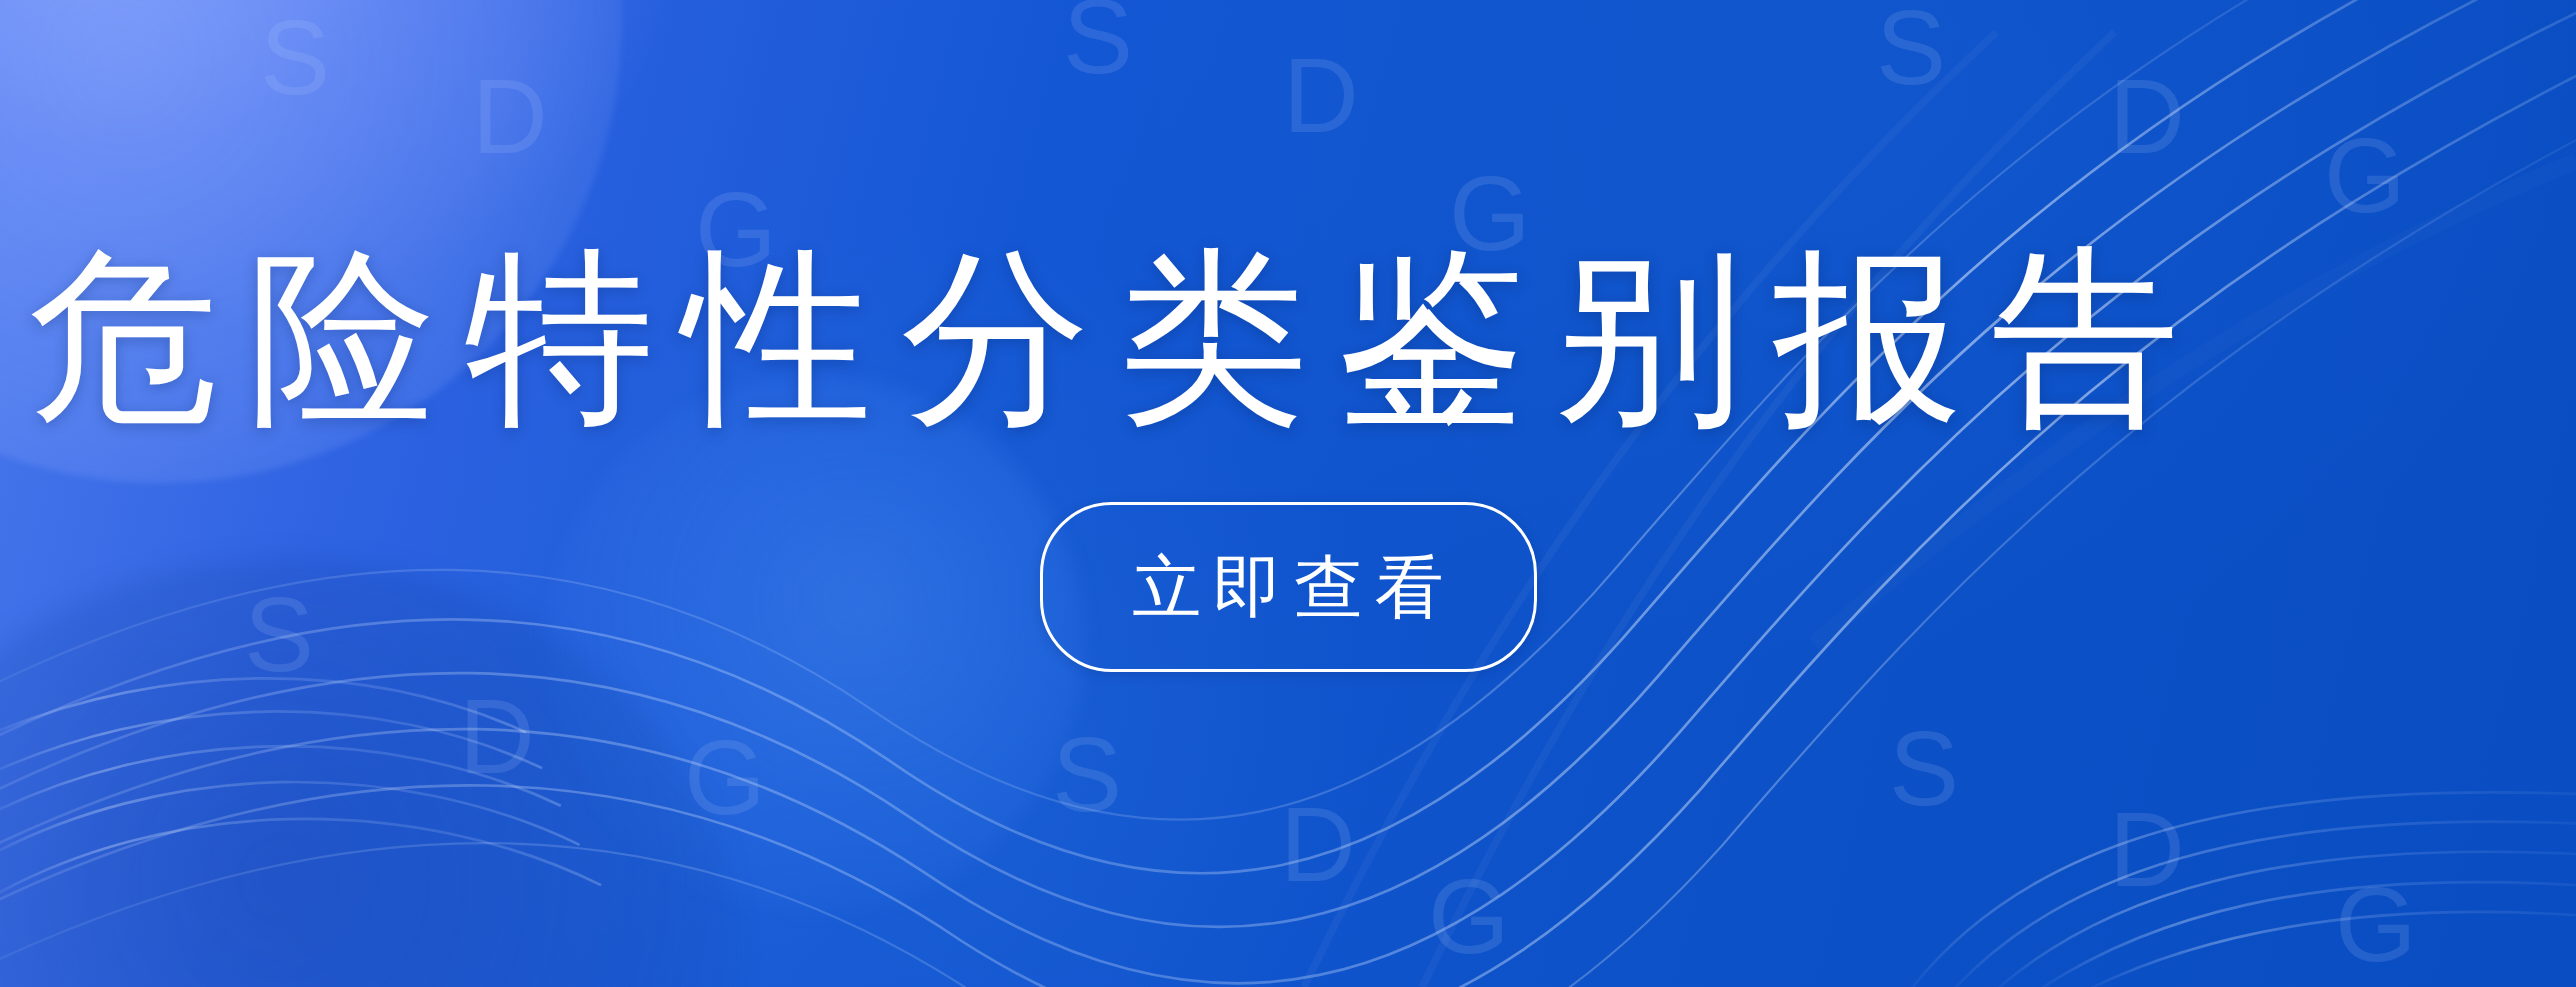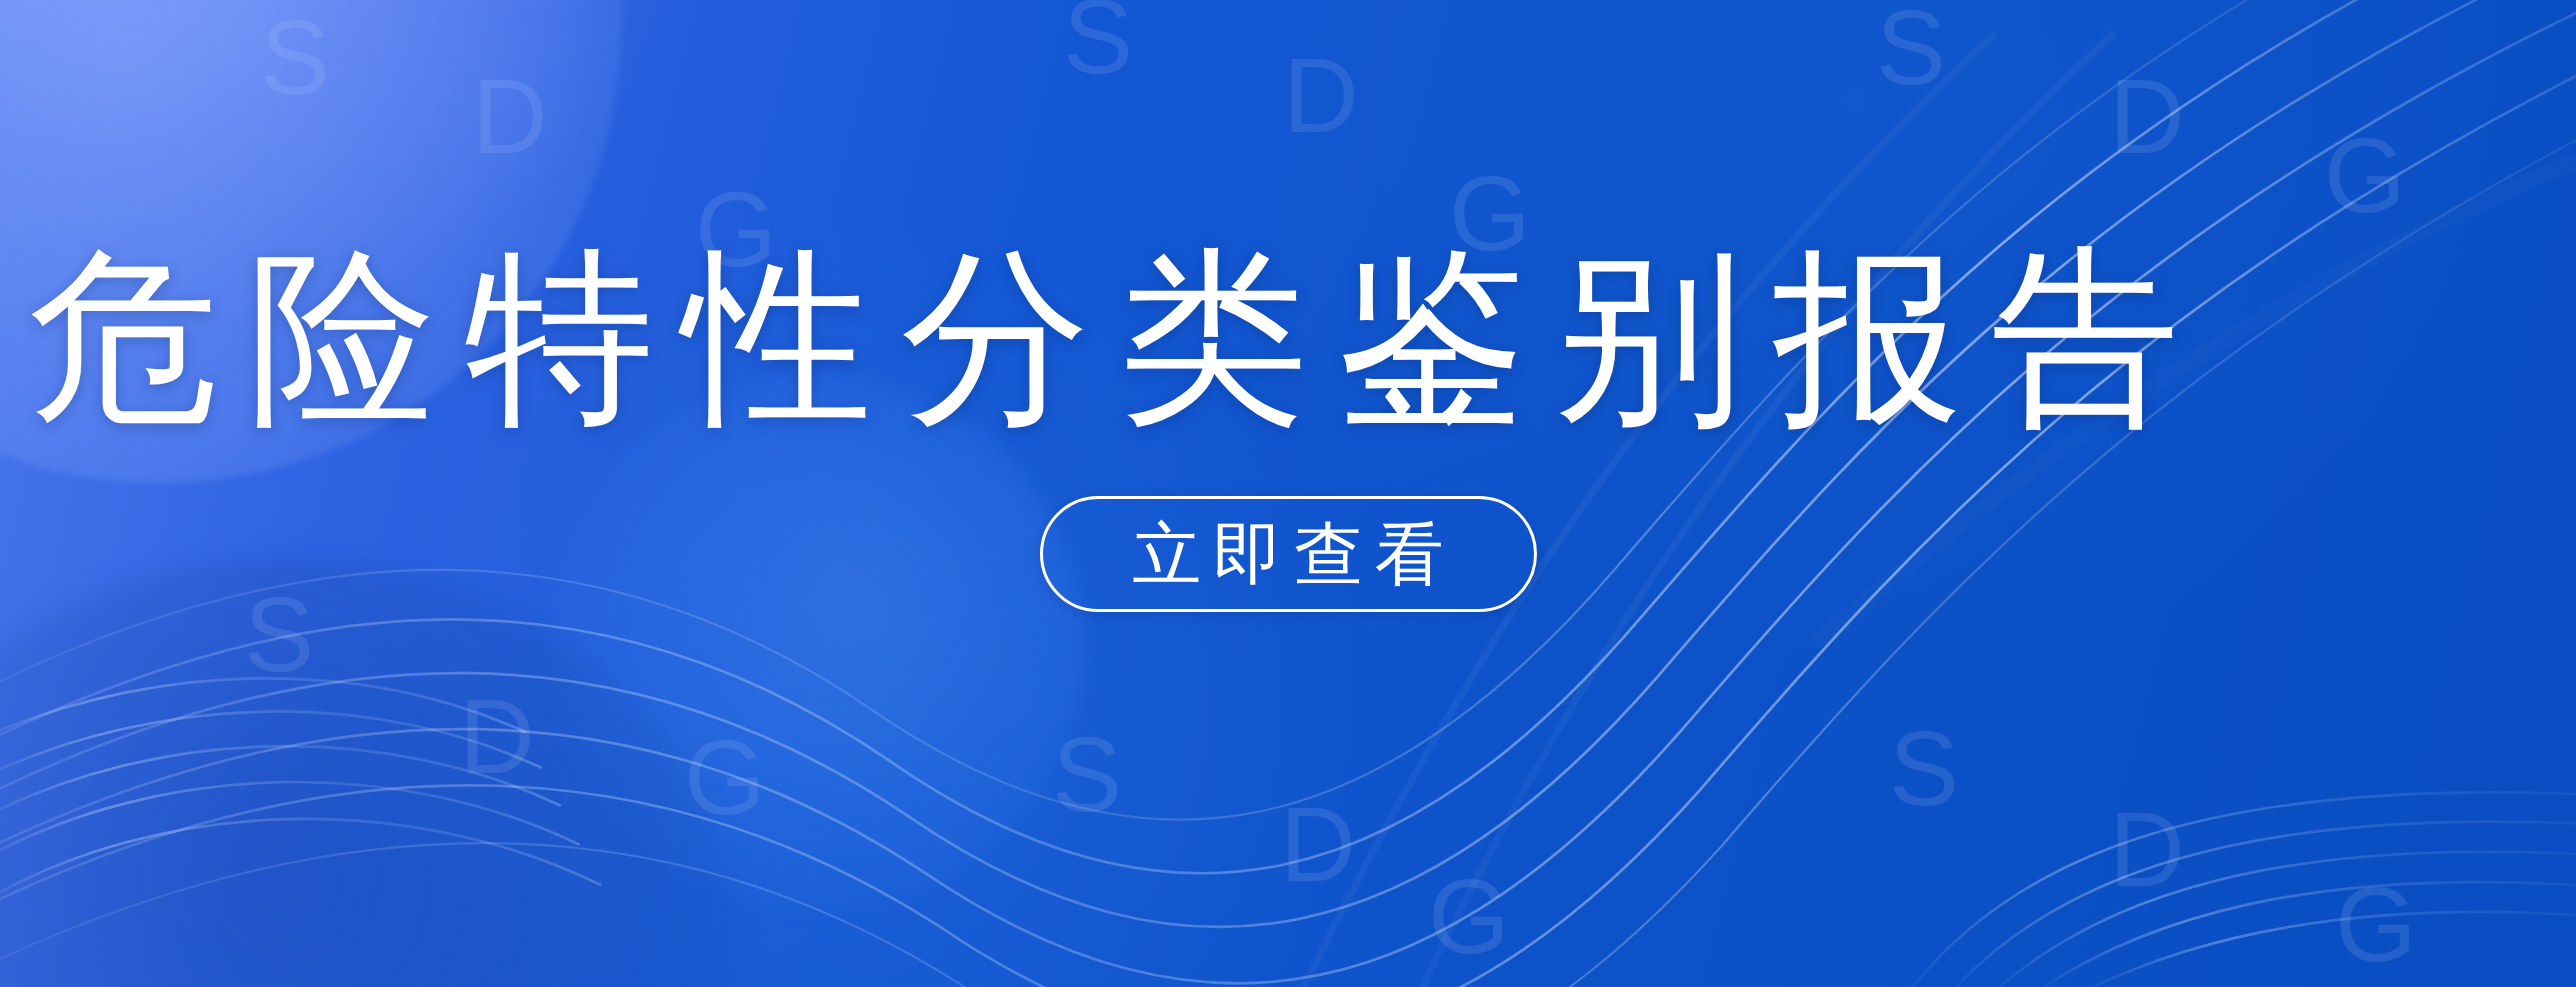--- a/index.html
+++ b/index.html
@@ -81,30 +81,31 @@
     font-family:"Liberation Sans","DejaVu Sans",sans-serif;
   }
   #cta-wrap{
     margin-top:64px;
     display:flex;
     justify-content:center;
     width:100%;
   }
   #cta-button{
     width:497px;
-    height:116px;
+    height:170px;
     border:3.8px solid #ffffff;
     border-radius:72px;
     background:transparent;
     color:#ffffff;
     display:flex;
     align-items:center;
     justify-content:center;
     cursor:pointer;
     box-shadow:0 2.1px 11.8px rgba(3,32,95,0.20);
+    margin-top:6px;
   }
   #cta-label{
     font-size:69px;
     line-height:1;
     letter-spacing:11.8px;
     text-indent:11.8px;
     font-weight:400;
     white-space:nowrap;
     font-family:"Liberation Sans","DejaVu Sans",sans-serif;
   }

